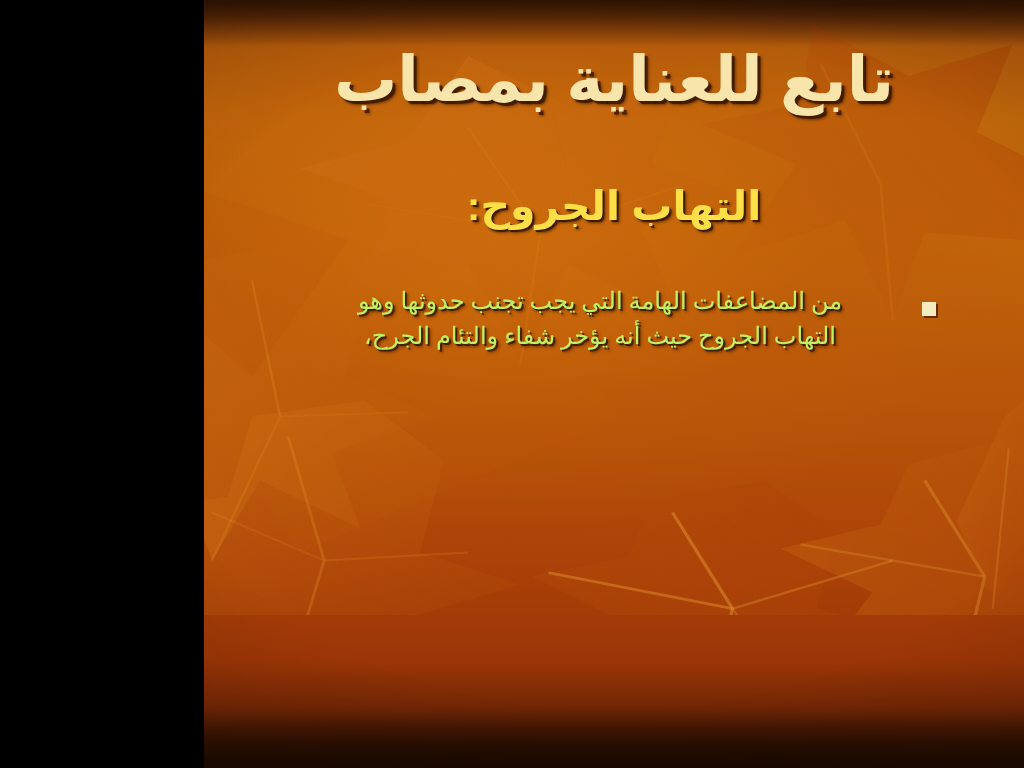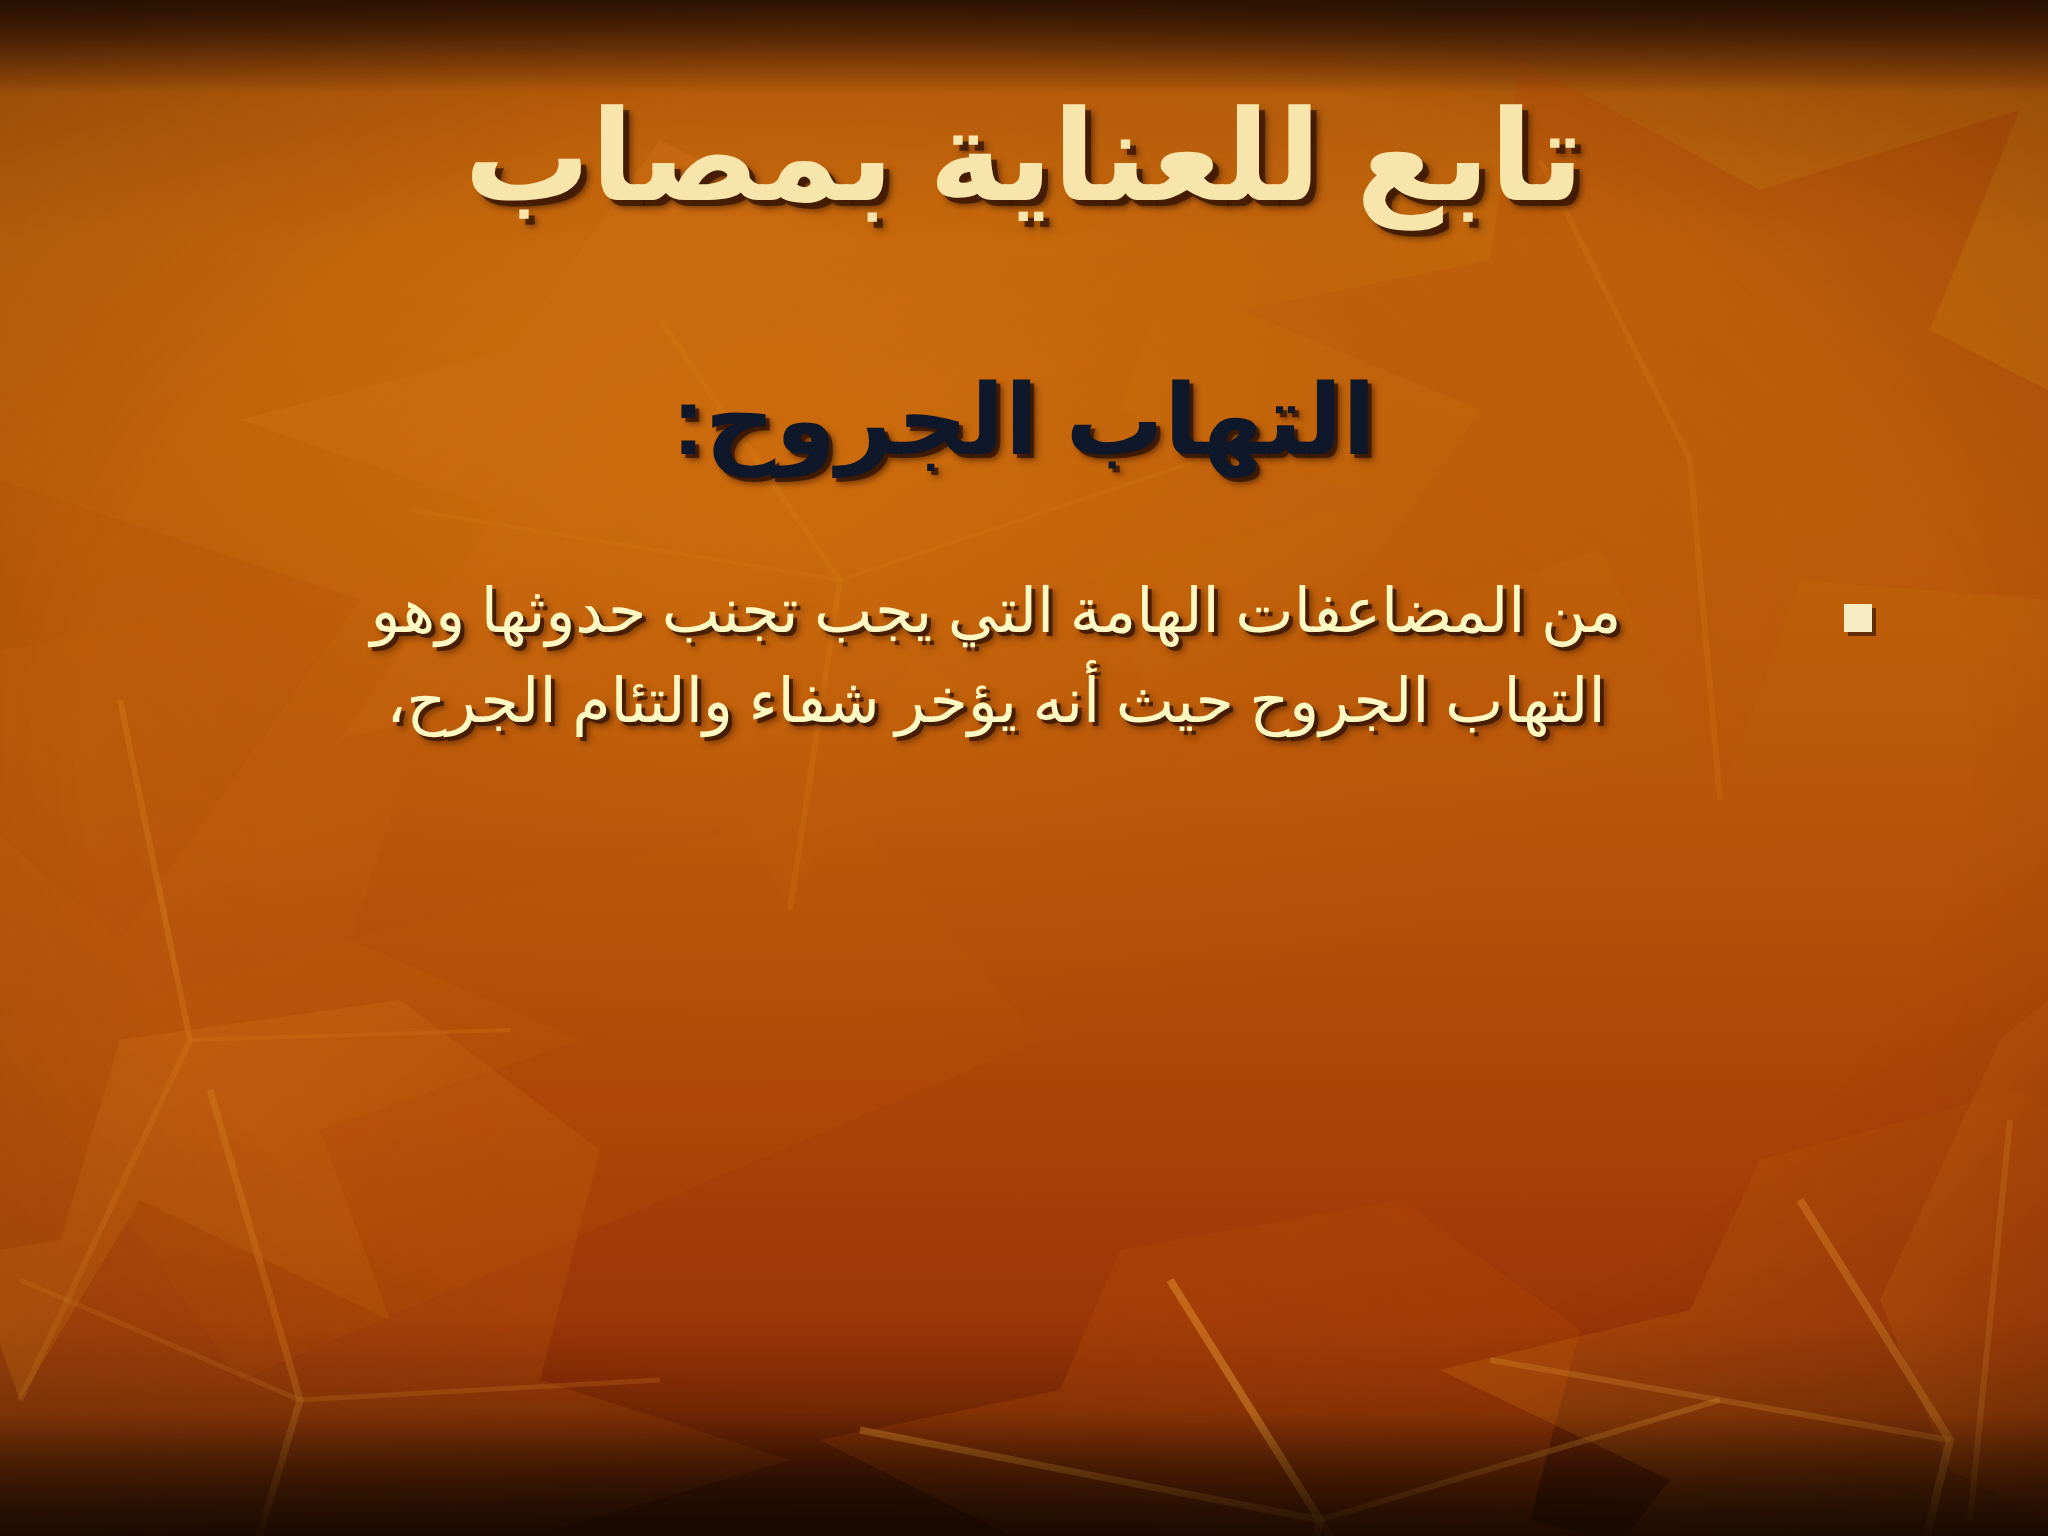--- a/index.html
+++ b/index.html
@@ -4,21 +4,21 @@
 <title>Slide</title>
 <style>
   html, body {
     margin: 0;
     padding: 0;
     background: #000;
   }
 
   #slide {
     position: relative;
-    width: 1024px;
+    width: 820px;
     height: 768px;
     overflow: hidden;
     font-family: "Liberation Sans", "DejaVu Sans", sans-serif;
     background-color: #b8500a;
   }
 
   
   .bg-base {
     position: absolute;
     inset: 0;
@@ -76,22 +76,22 @@
        4px 4px 3px rgba(40,14,2,0.55);
     white-space: nowrap;
   }
 
   .subtitle {
     position: absolute;
     top: 183px;
     left: 0;
     right: 0;
     text-align: center;
-    color: #0f172a;
-    font-size: 49px;
+    color: #fde047;
+    font-size: 41px;
     font-weight: bold;
     line-height: 1.15;
     text-shadow:
        2px 2px 0 rgba(50,19,3,0.80),
        3px 3px 3px rgba(35,12,2,0.55);
     white-space: nowrap;
   }
 
   .body-block {
     position: absolute;
@@ -112,23 +112,23 @@
     width: 14px;
     height: 14px;
     margin-top: 18px;
     margin-left: 14px;
     background: #f6ecc2;
     box-shadow: 2px 2px 0 rgba(52,20,3,0.65);
   }
 
   .bullet-text {
     flex: 1 1 auto;
-    color: #fef9c3;
+    color: #bef264;
     font-family: "Liberation Serif", "DejaVu Serif", serif;
-    font-size: 31px;
+    font-size: 24px;
     line-height: 1.44;
     text-align: justify;
     text-align-last: center;
     text-shadow:
        2px 2px 0 rgba(50,19,3,0.78),
        3px 3px 3px rgba(32,11,2,0.5);
   }
   .bullet-text .ln { display: block; text-align: right; }
   .bullet-text .ln:first-child { text-align: right; }
 </style>

